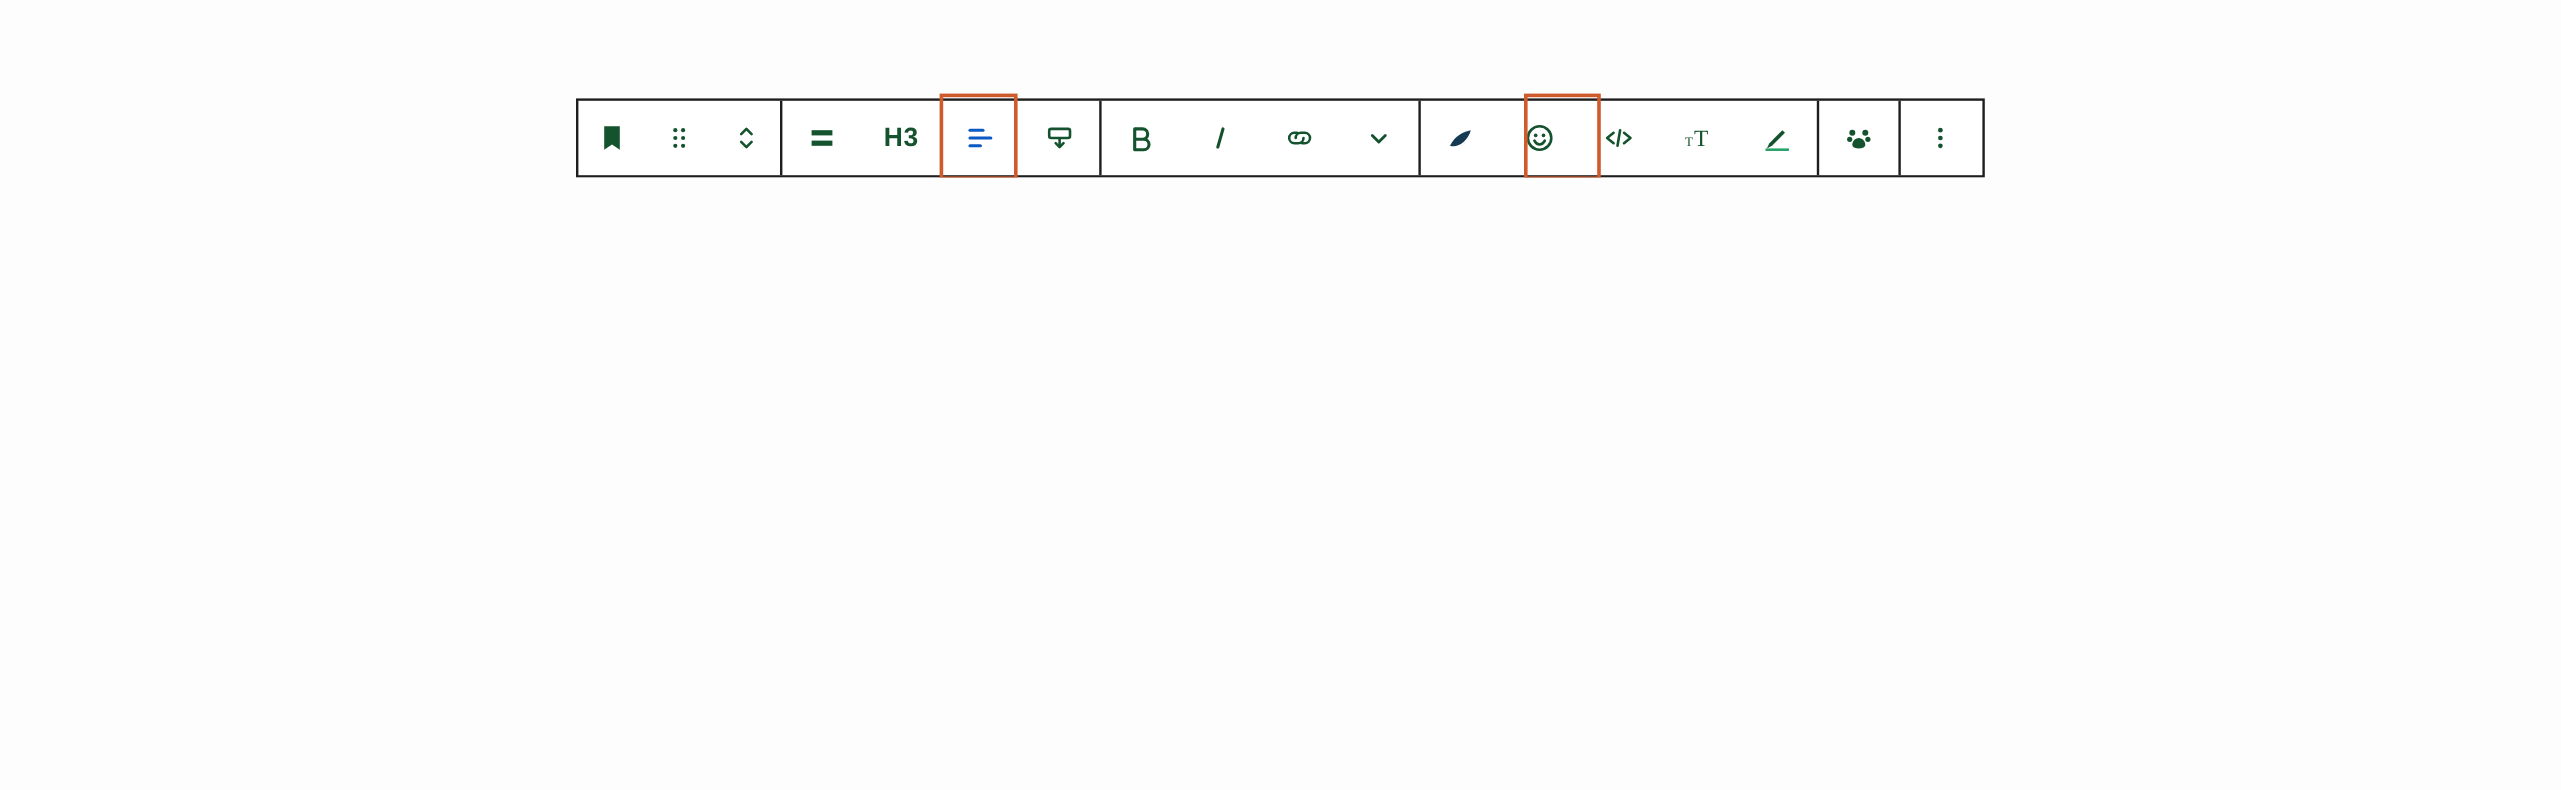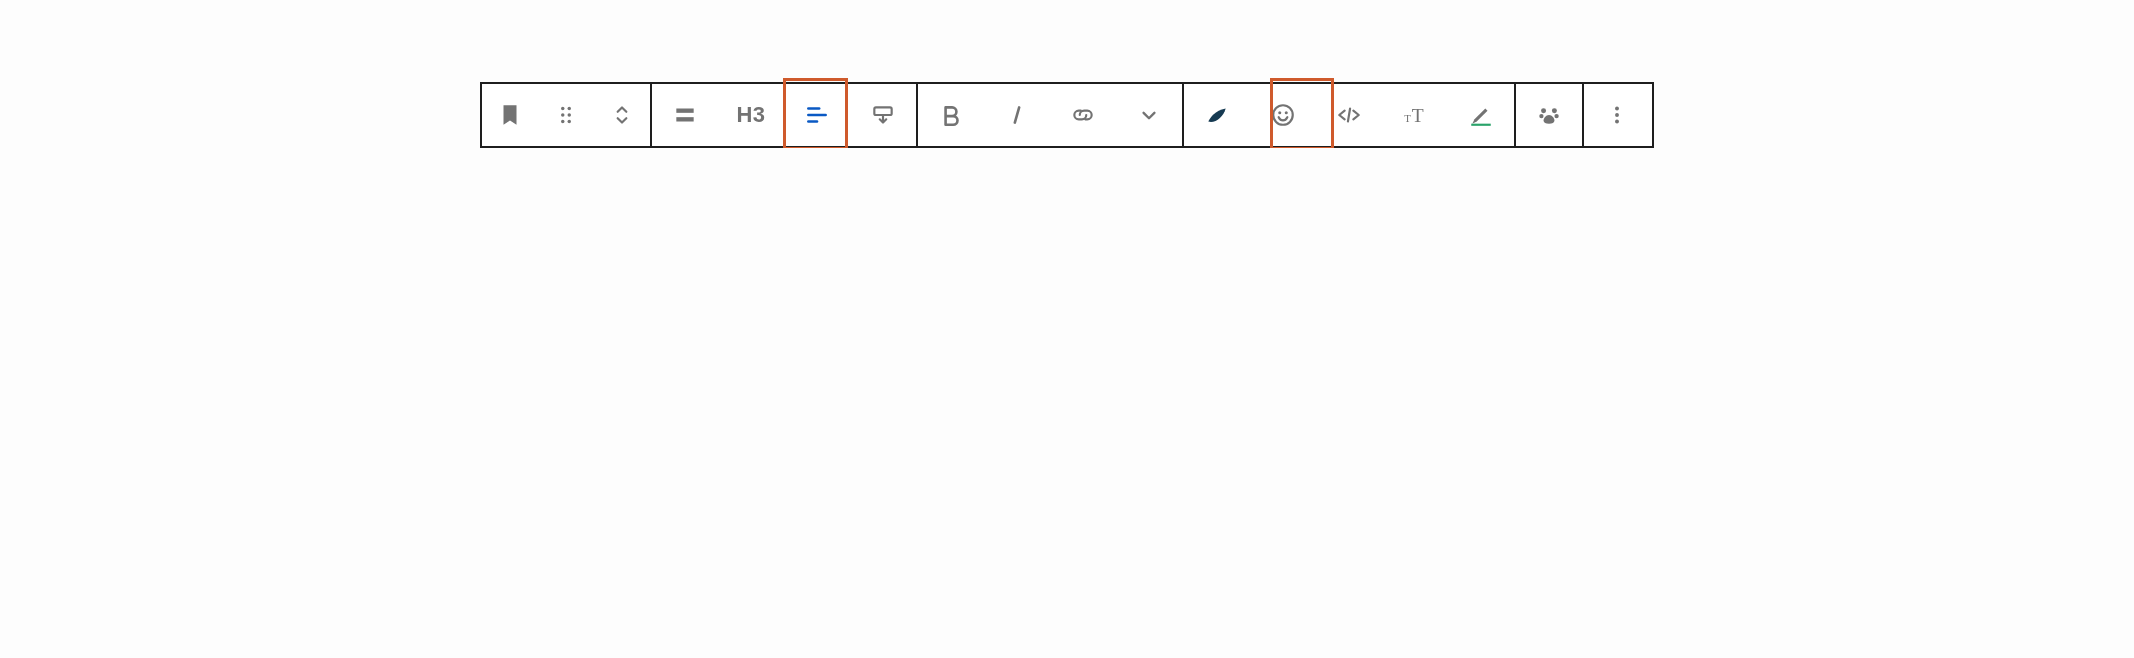--- a/index.html
+++ b/index.html
@@ -24,21 +24,21 @@
     display: flex;
     align-items: stretch;
     border-right: 2px solid #1e1e1e;
   }
   .tb-group:last-child { border-right: none; }
   .tb-btn {
     width: 66px;
     display: flex;
     align-items: center;
     justify-content: center;
-    color: #737373;
+    color: #14532d;
     cursor: pointer;
   }
   .tb-btn svg { width: 26px; height: 26px; display: block; }
   .tb-btn.h3 { font-weight: 700; font-size: 22px; letter-spacing: 0.5px; }
   .tb-btn.narrow { width: 56px; }
   .tb-btn.align-active svg { color: #0a59c4; }
   .tb-btn.align-active { color: #0a59c4; }
 
   .hl {
     position: absolute;

